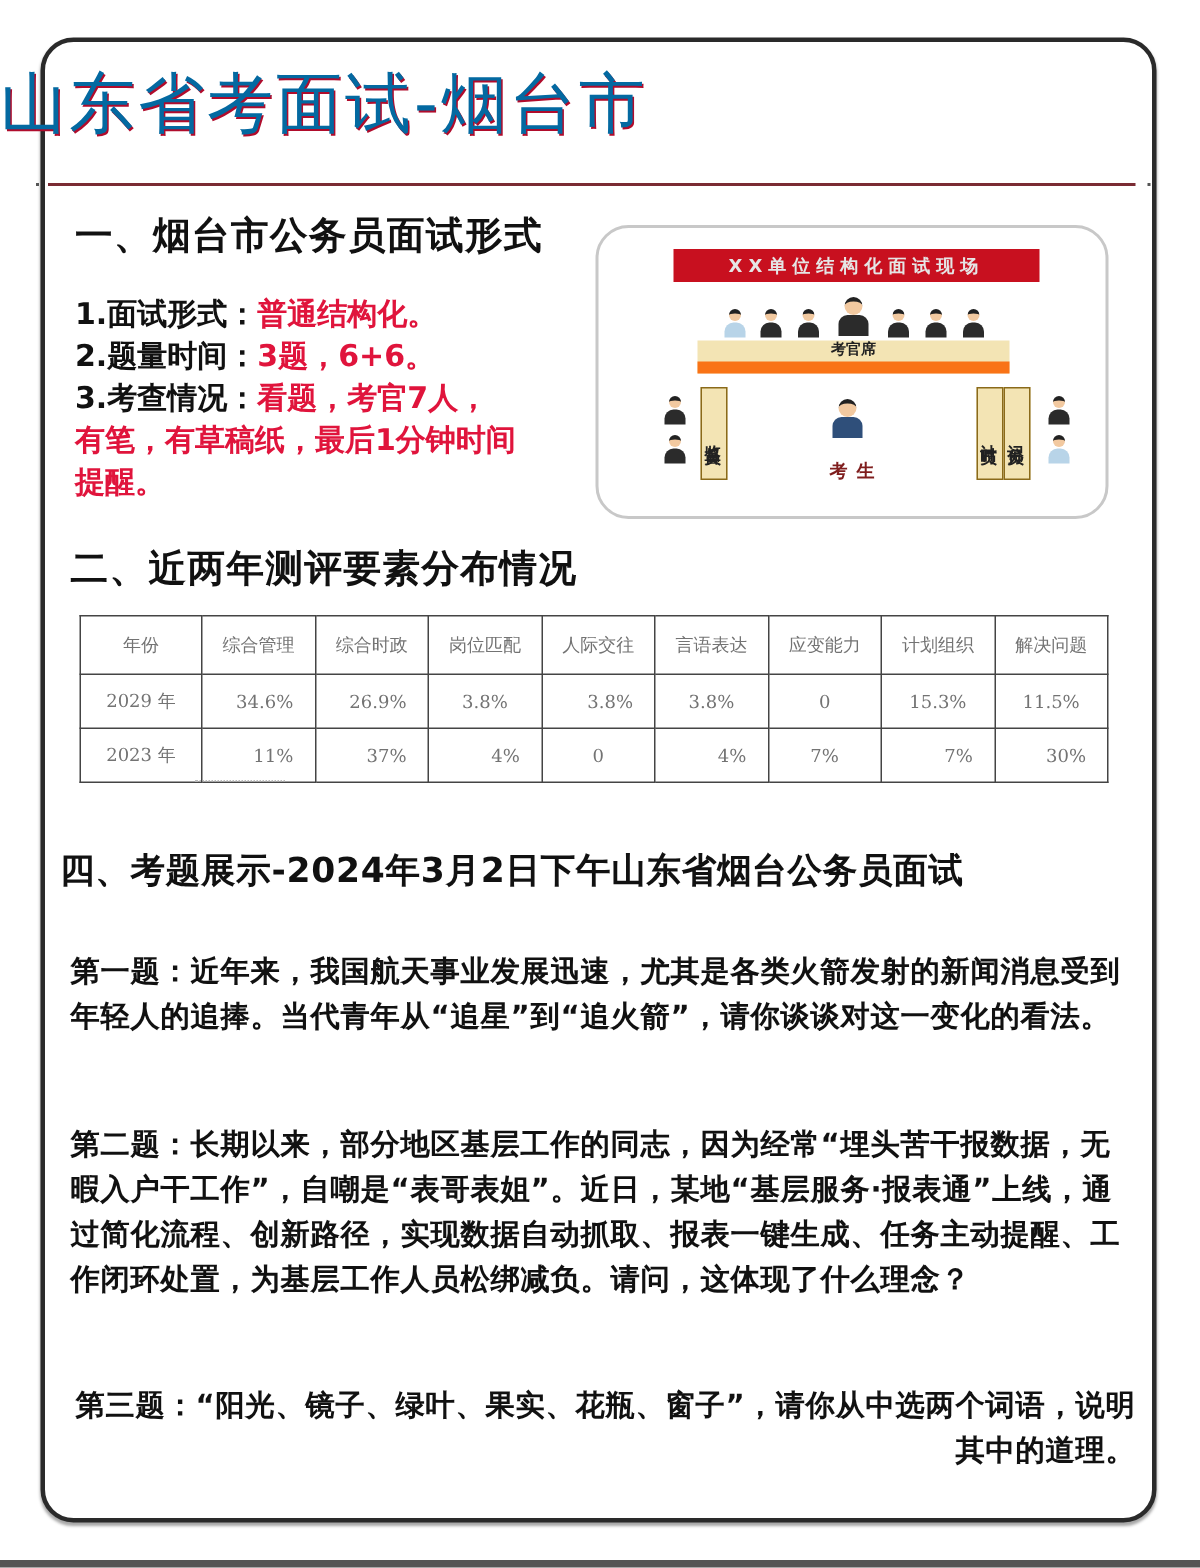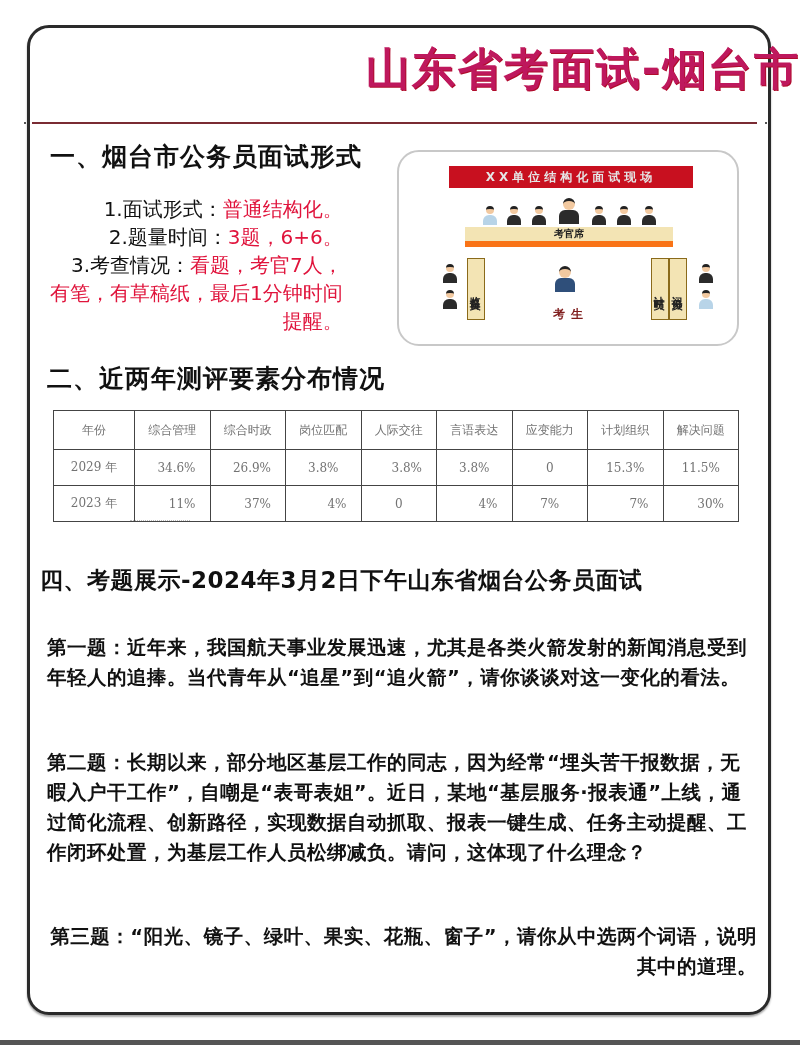--- a/index.html
+++ b/index.html
@@ -4,40 +4,40 @@
   <style>
     html, body { margin: 0; padding: 0; background: #ffffff; }
     body { width: 800px; height: 1045px; position: relative; overflow: hidden; font-family: "DejaVu Sans", sans-serif; }
     .card {
       position: absolute; left: 27px; top: 25px; width: 744px; height: 990px;
       border: 3px solid #2a2a2a; border-radius: 22px; box-sizing: border-box; background: #fff;
       box-shadow: 0 2px 2px rgba(0,0,0,0.35);
     }
     .bottom-line { position: absolute; left: 0; top: 1040px; width: 800px; height: 5px; background: #555; }
     .title {
-      position: absolute; left: 0; top: 40px; width: 800px; text-align: right;
-      font-size: 44px; font-weight: bold; color: #be185d; letter-spacing: 2px;
+      position: absolute; left: 0; top: 40px; width: 800px; text-align: left;
+      font-size: 44px; font-weight: normal; color: #0369a1; letter-spacing: 2px;
       font-family: "DejaVu Sans", sans-serif; text-shadow: 1px 1px 0 #b00c2c;
     }
     .rule { position: absolute; left: 32px; top: 122px; width: 725px; height: 2px; background: #7a2b33; }
     .rule-dot { position: absolute; top: 122px; width: 2px; height: 2px; background: #555; }
     .h1 { position: absolute; font-weight: bold; color: #111; font-size: 25px; letter-spacing: 1px; }
-    .list { position: absolute; left: 50px; top: 195px; font-size: 20px; line-height: 28px; font-weight: normal; color: #111; text-align: right; }
+    .list { position: absolute; left: 50px; top: 195px; font-size: 20px; line-height: 28px; font-weight: bold; color: #111; }
     .list .red { color: #e0143c; }
     .diagram {
       position: absolute; left: 397px; top: 150px; width: 342px; height: 196px;
       border: 2px solid #c8c8c8; border-radius: 22px; box-sizing: border-box; background: #fff;
     }
     .dg-banner {
       position: absolute; left: 50px; top: 14px; width: 244px; height: 22px; background: #c8101f;
       color: #e5e5e5; font-size: 12px; font-weight: bold; text-align: center; line-height: 22px; letter-spacing: 4px;
     }
     .dg-desk {
       position: absolute; left: 66px; top: 75px; width: 208px; height: 14px; background: #f3e4b4;
-      border-bottom: 6px solid #f97316; font-size: 10px; font-weight: bold; text-align: center; line-height: 14px; color: #222;
+      border-bottom: 8px solid #f97316; font-size: 10px; font-weight: bold; text-align: center; line-height: 14px; color: #222;
     }
     .person { position: absolute; width: 14px; height: 20px; }
     .person .head { position: absolute; left: 3px; top: 0; width: 8px; height: 8px; border-radius: 50%; background: #f2c9a0; border-top: 3px solid #222; box-sizing: border-box; }
     .person .body { position: absolute; left: 0; top: 9px; width: 14px; height: 10px; border-radius: 6px 6px 0 0; background: #2b2b2b; }
     .person.light .body { background: #b8d4e8; }
     .person.big { width: 20px; height: 28px; }
     .person.big .head { left: 4px; width: 12px; height: 12px; }
     .person.big .body { top: 12px; width: 20px; height: 14px; }
     .person.cand .body { background: #2f4f7a; }
     .vbox {

